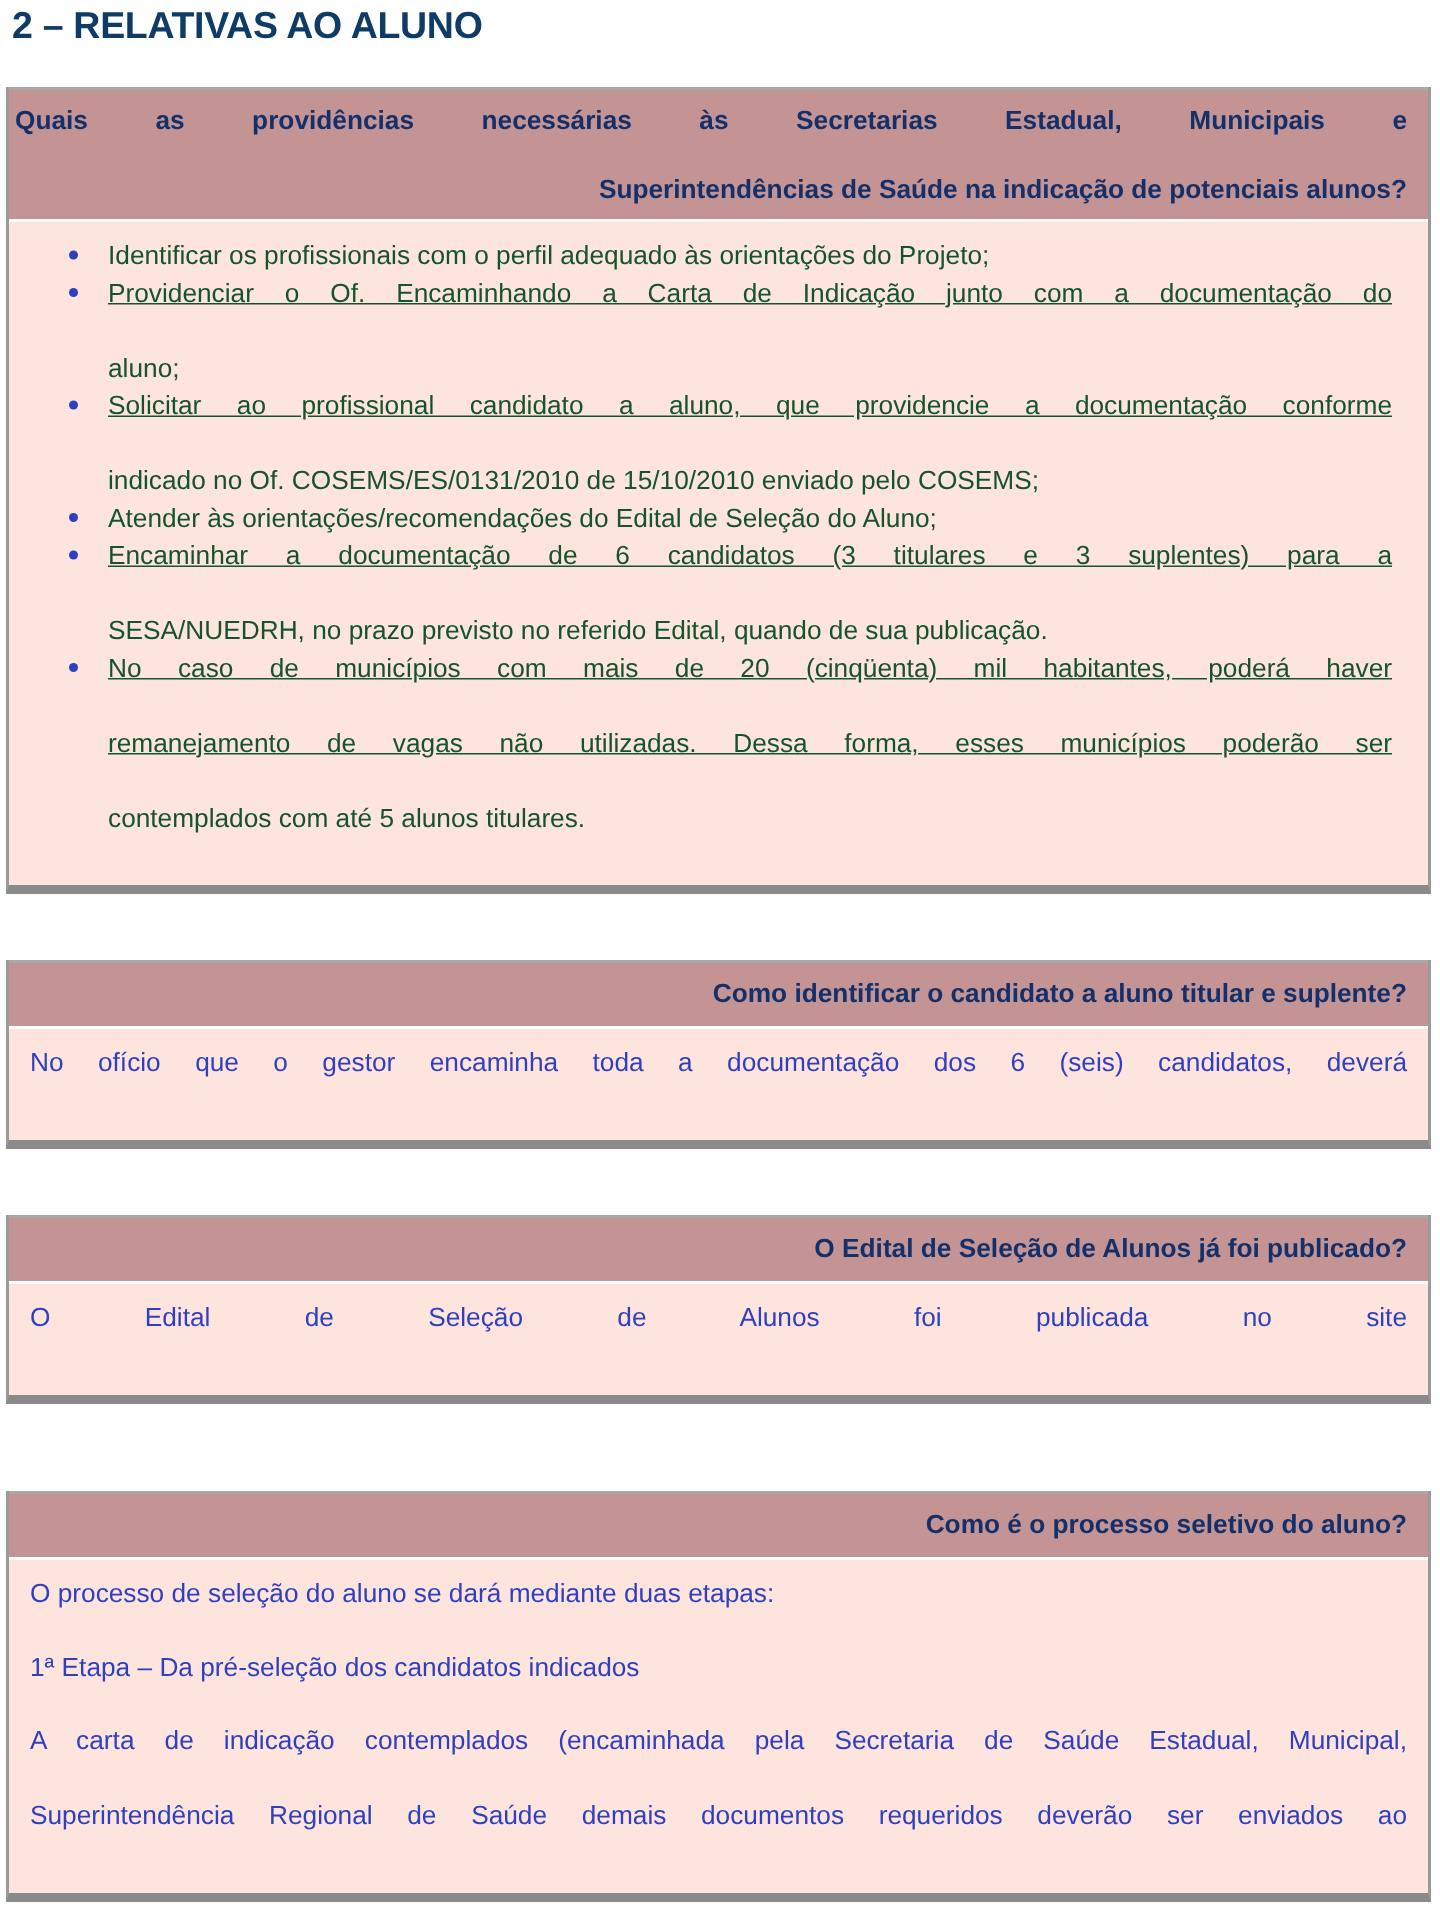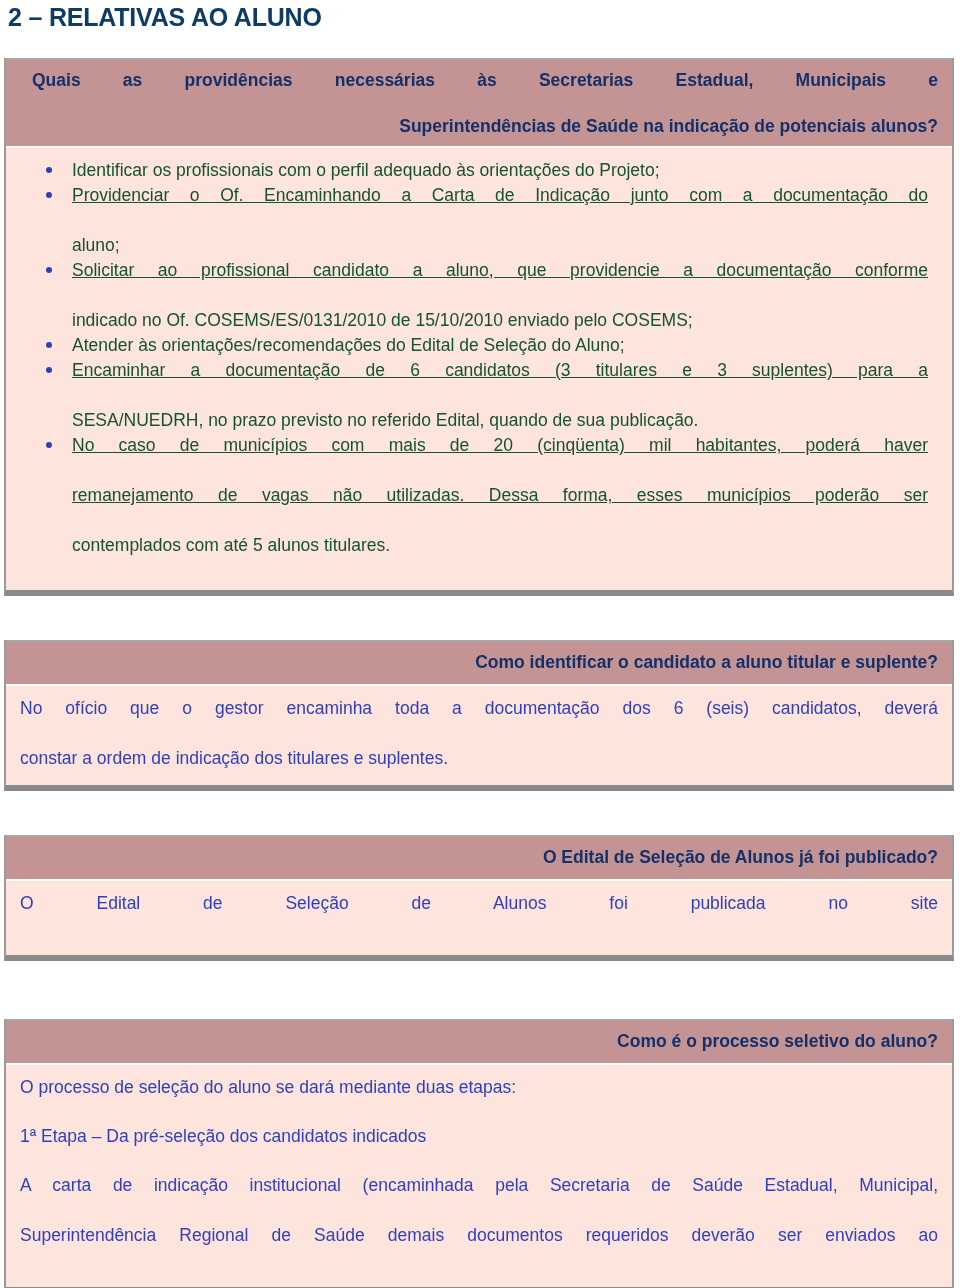--- a/index.html
+++ b/index.html
@@ -39,21 +39,21 @@
     border-right: 2px solid #9a9a9a;
     border-bottom: 6px solid #8a8a8a;
     background: #fde4dc;
   }
   .qa-question {
     background: #c49494;
     color: #14306b;
     font-weight: bold;
     font-size: 17.5px;
     line-height: 23px;
-    padding: 9px 14px 10px 26px;
+    padding: 9px 14px 10px 4px;
     border-top: 2px solid #a8a8a8;
     border-bottom: 2px solid #ffffff;
     text-align: justify;
     text-justify: inter-word;
   }
   .qa-question.two-line {
     padding-bottom: 8px;
   }
   .qa-question span.jline {
     display: block;
@@ -199,21 +199,20 @@
 
   <div class="gap-md"></div>
 
   <div class="qa-block">
     <div class="qa-question">
       <span class="lastline">Como identificar o candidato a aluno titular e suplente?</span>
     </div>
     <div class="qa-answer">
       <p class="just">
         <span class="jl">No ofício que o gestor encaminha toda a documentação dos 6 (seis) candidatos, deverá</span>
-        <span class="ll">constar a ordem de indicação dos titulares e suplentes.</span>
       </p>
     </div>
   </div>
 
   <div class="gap-md"></div>
 
   <div class="qa-block">
     <div class="qa-question">
       <span class="lastline">O Edital de Seleção de Alunos já foi publicado?</span>
     </div>
@@ -231,21 +230,21 @@
       <span class="lastline">Como é o processo seletivo do aluno?</span>
     </div>
     <div class="qa-answer">
       <p class="just answer-para">
         <span class="ll">O processo de seleção do aluno se dará mediante duas etapas:</span>
       </p>
       <p class="just answer-para">
         <span class="ll">1ª Etapa – Da pré-seleção dos candidatos indicados</span>
       </p>
       <p class="just answer-para">
-        <span class="jl">A carta de indicação institucional (encaminhada pela Secretaria de Saúde Estadual, Municipal,</span>
+        <span class="jl">A carta de indicação contemplados (encaminhada pela Secretaria de Saúde Estadual, Municipal,</span>
         <span class="jl">Superintendência Regional de Saúde demais documentos requeridos deverão ser enviados ao</span>
 
       </p>
 
     </div>
   </div>
 
 </div>
 
 </body></html>

